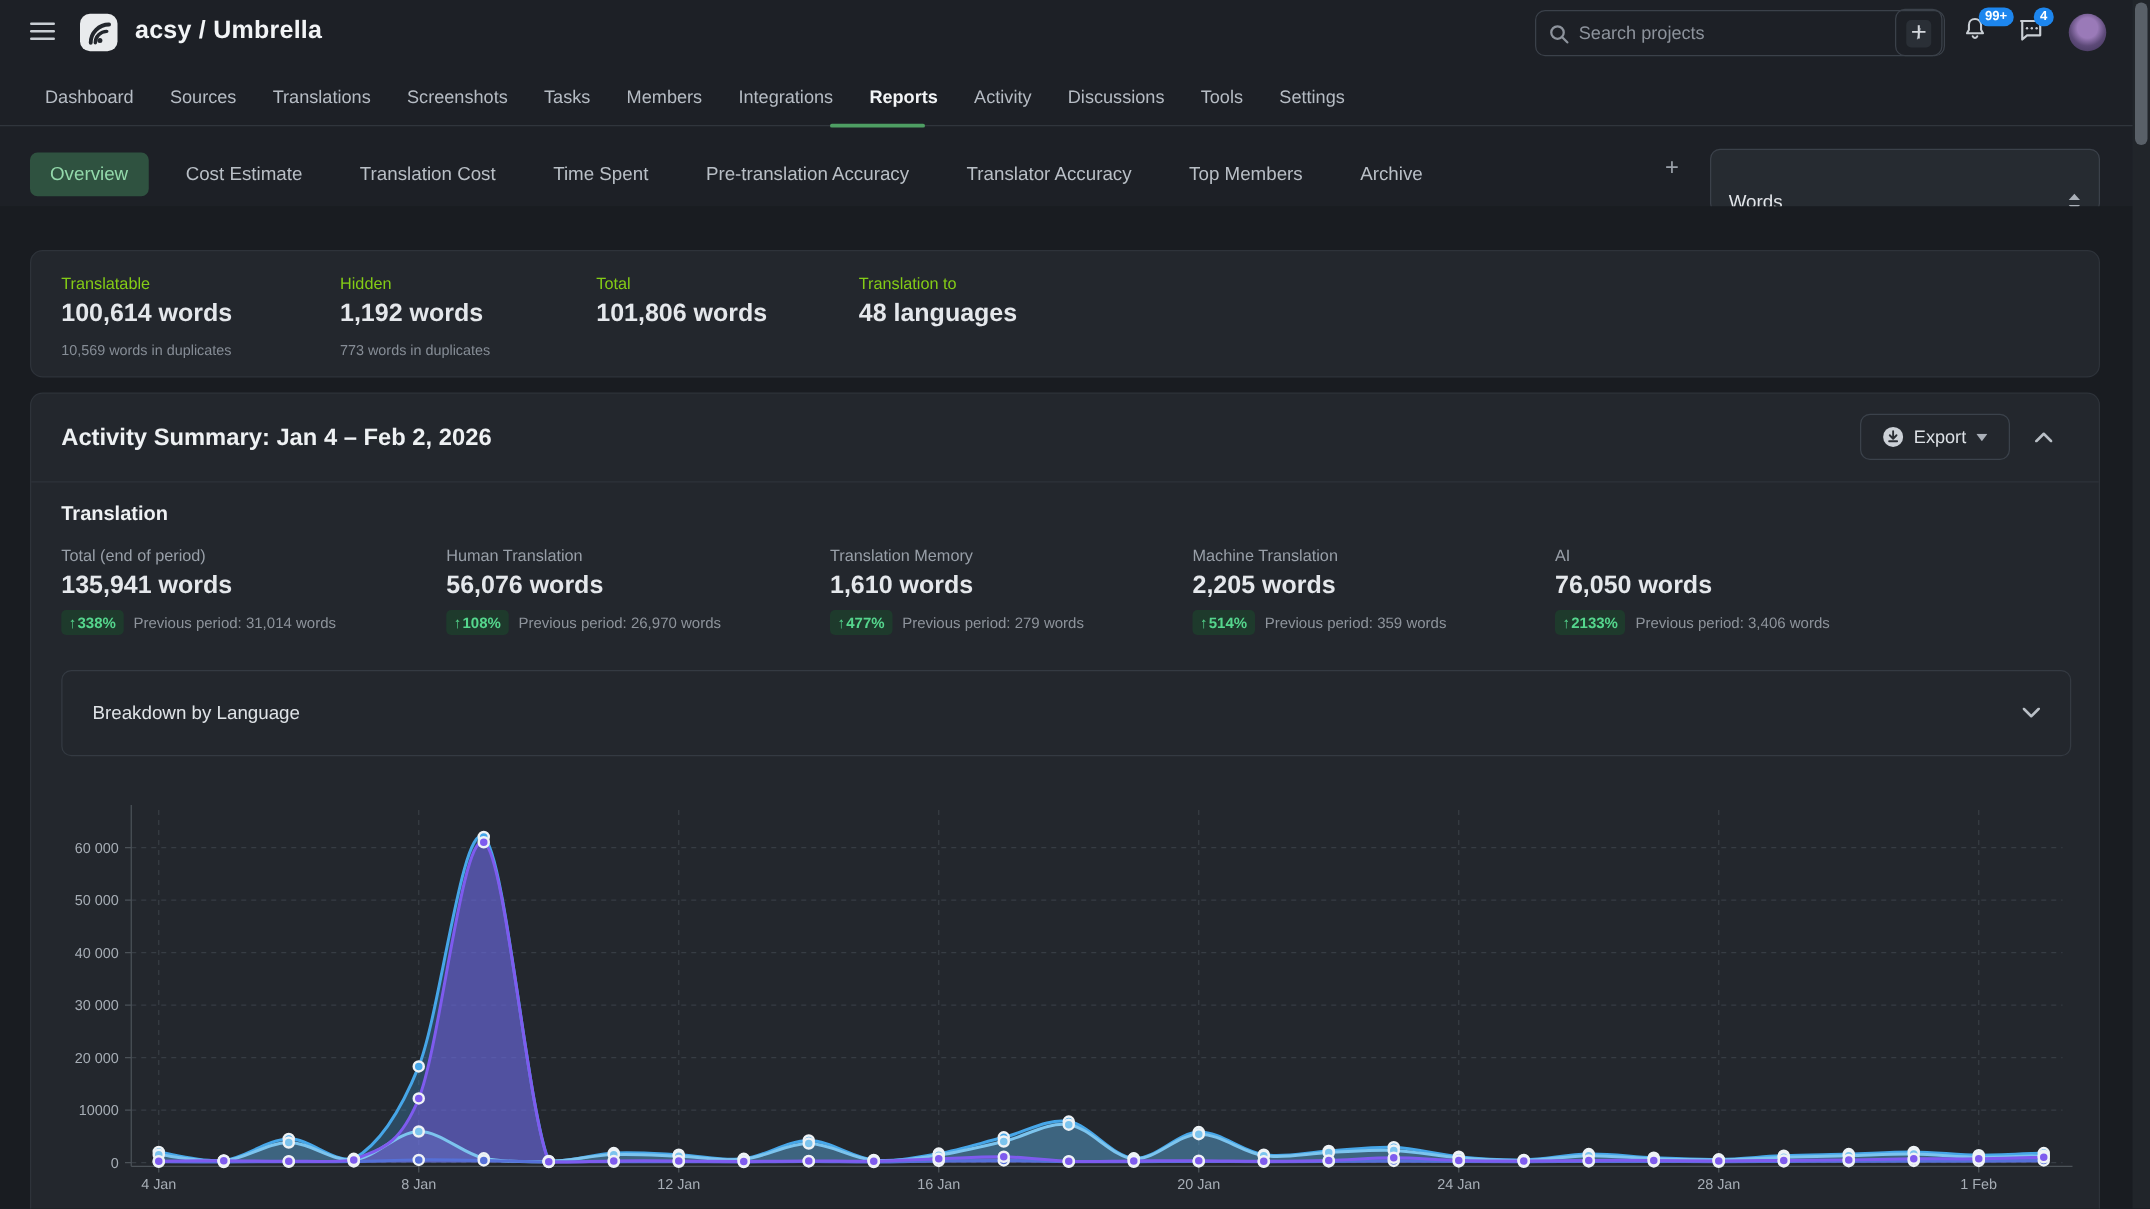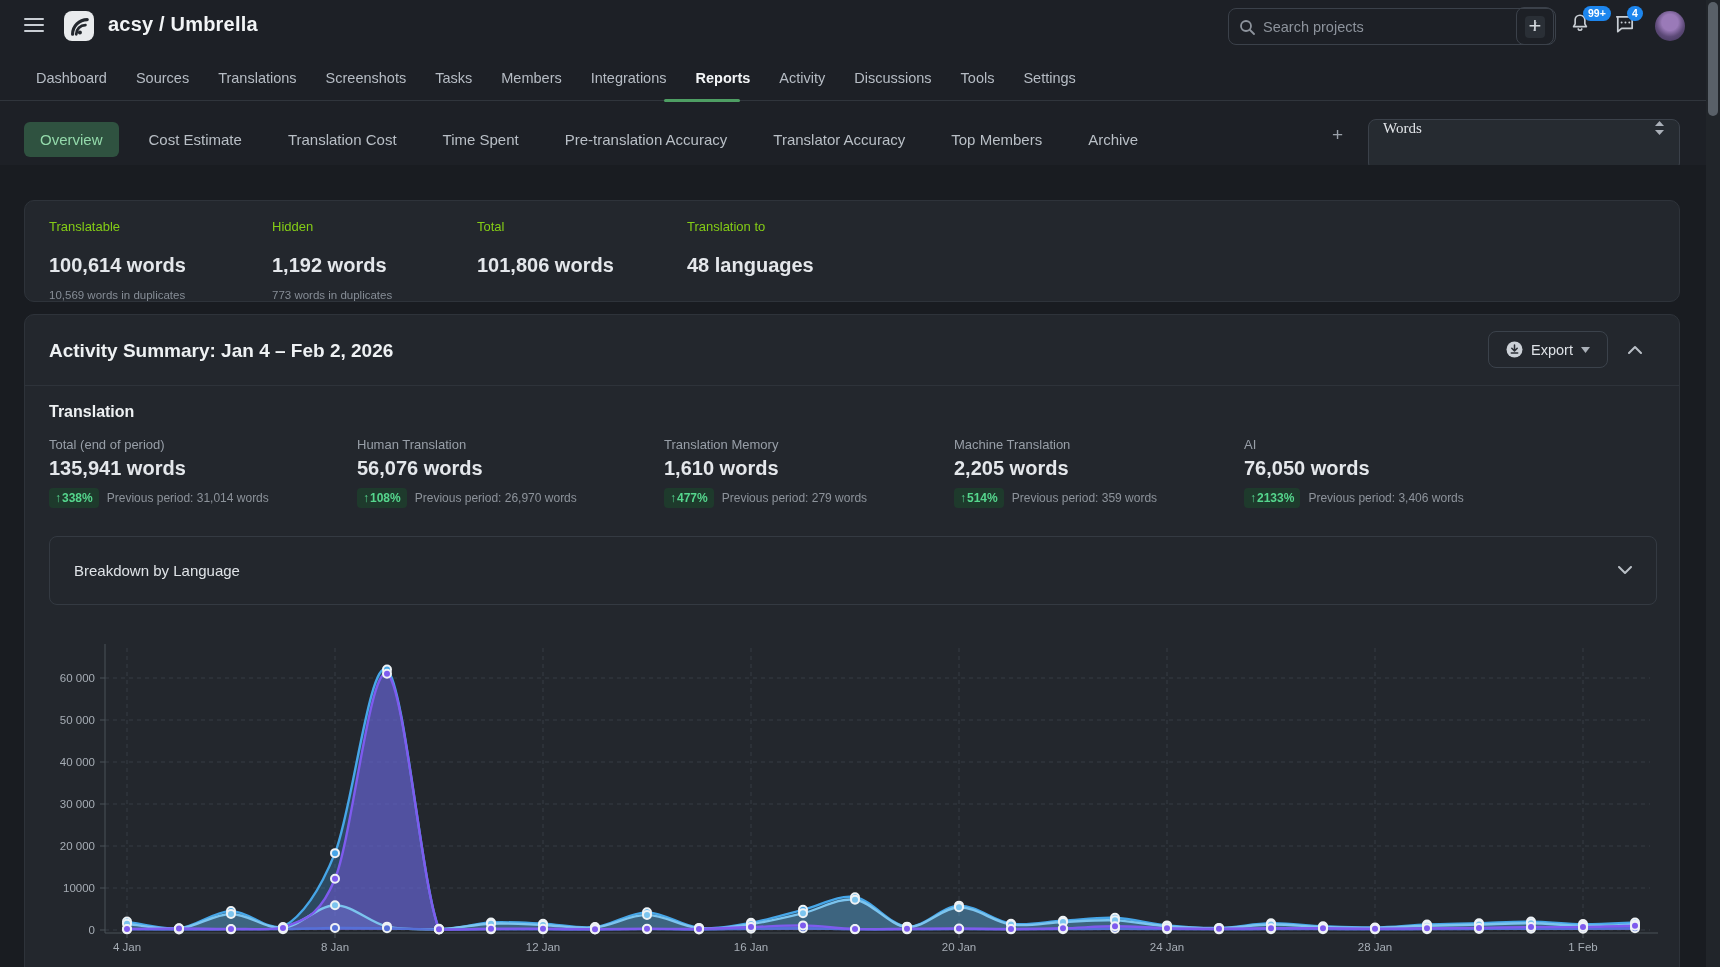--- a/index.html
+++ b/index.html
@@ -27,30 +27,30 @@
   .nav-tabs { position:absolute; left:36px; top:55px; height:46px; display:flex; gap:29px; align-items:center; }
   .nav-tab { color:#b6bcc4; font-size:14.5px; cursor:pointer; white-space:nowrap; }
   .nav-tab.active { color:#f3f5f7; font-weight:bold; }
   .nav-border { position:absolute; left:0; top:100px; width:1720px; height:1px; background:#30353c; }
   .nav-active-line { position:absolute; left:664px; top:99px; width:76px; height:3px; background:#4e9e63; border-radius:2px; }
   
   .subtabs { position:absolute; left:24px; top:119px; height:38px; display:flex; gap:14px; align-items:flex-end; }
   .subtab { color:#b9bfc6; font-size:15px; padding:9px 16px; border-radius:6px; cursor:pointer; white-space:nowrap; }
   .subtab.active { background:#2f5240; color:#93d9aa; }
   .subtab-add { position:absolute; left:1332px; top:124px; font-size:19px; color:#9aa0a9; cursor:pointer; }
-  .unit-select { position:absolute; left:1368px; top:119px; width:312px; height:52px; background:#262b31; border:1px solid #3b414a; border-radius:8px; display:flex; align-items:flex-start; padding:0 14px; cursor:pointer;font-family:Liberation Serif, serif; }
+  .unit-select { position:absolute; left:1368px; top:119px; width:312px; height:52px; background:#262b31; border:1px solid #3b414a; border-radius:8px; display:flex; align-items:flex-end; padding:0 14px; cursor:pointer; }
   .unit-select .val { flex:1; font-size:15px; color:#e2e5e9; }
   .main-bg { position:absolute; left:0; top:165px; width:1720px; height:802px; background:#191c21; }
   
   .card { position:absolute; left:24px; width:1656px; background:#23272d; border:1px solid #2e333a; border-radius:10px; }
   .card.stats { top:200px; height:102px; }
   .card.activity { top:314px; height:740px; }
   .stat-col { position:absolute; top:0; }
   .stat-label { font-size:13px; color:#84cc16; margin-top:18px; }
-  .stat-value { font-size:20px; font-weight:bold; color:#e4e7eb; margin-top:20px; }
+  .stat-value { font-size:20px; font-weight:bold; color:#e4e7eb; margin-top:6px; }
   .stat-sub { font-size:11.5px; color:#868d96; margin-top:12px; }
   
   .activity-title { position:absolute; left:24px; top:25px; font-size:19px; font-weight:bold; color:#eef1f3; }
   .export-btn { position:absolute; left:1463px; top:16px; width:120px; height:37px; border:1px solid #3b424b; border-radius:8px; display:flex; align-items:center; justify-content:center; gap:8px; cursor:pointer; color:#dde1e6; font-size:14.5px; }
   .collapse-btn { position:absolute; left:1596px; top:22px; width:28px; height:24px; cursor:pointer; display:flex; align-items:center; justify-content:center; }
   .activity-divider { position:absolute; left:0; top:70px; width:100%; height:1px; background:#2e333a; }
   .section-title { position:absolute; left:24px; top:88px; font-size:16px; font-weight:bold; color:#eef1f3; }
   .metric { position:absolute; top:122px; }
   .metric-label { font-size:13px; color:#989fa8; }
   .metric-value { font-size:20px; font-weight:bold; color:#e4e7eb; margin-top:5px; }

